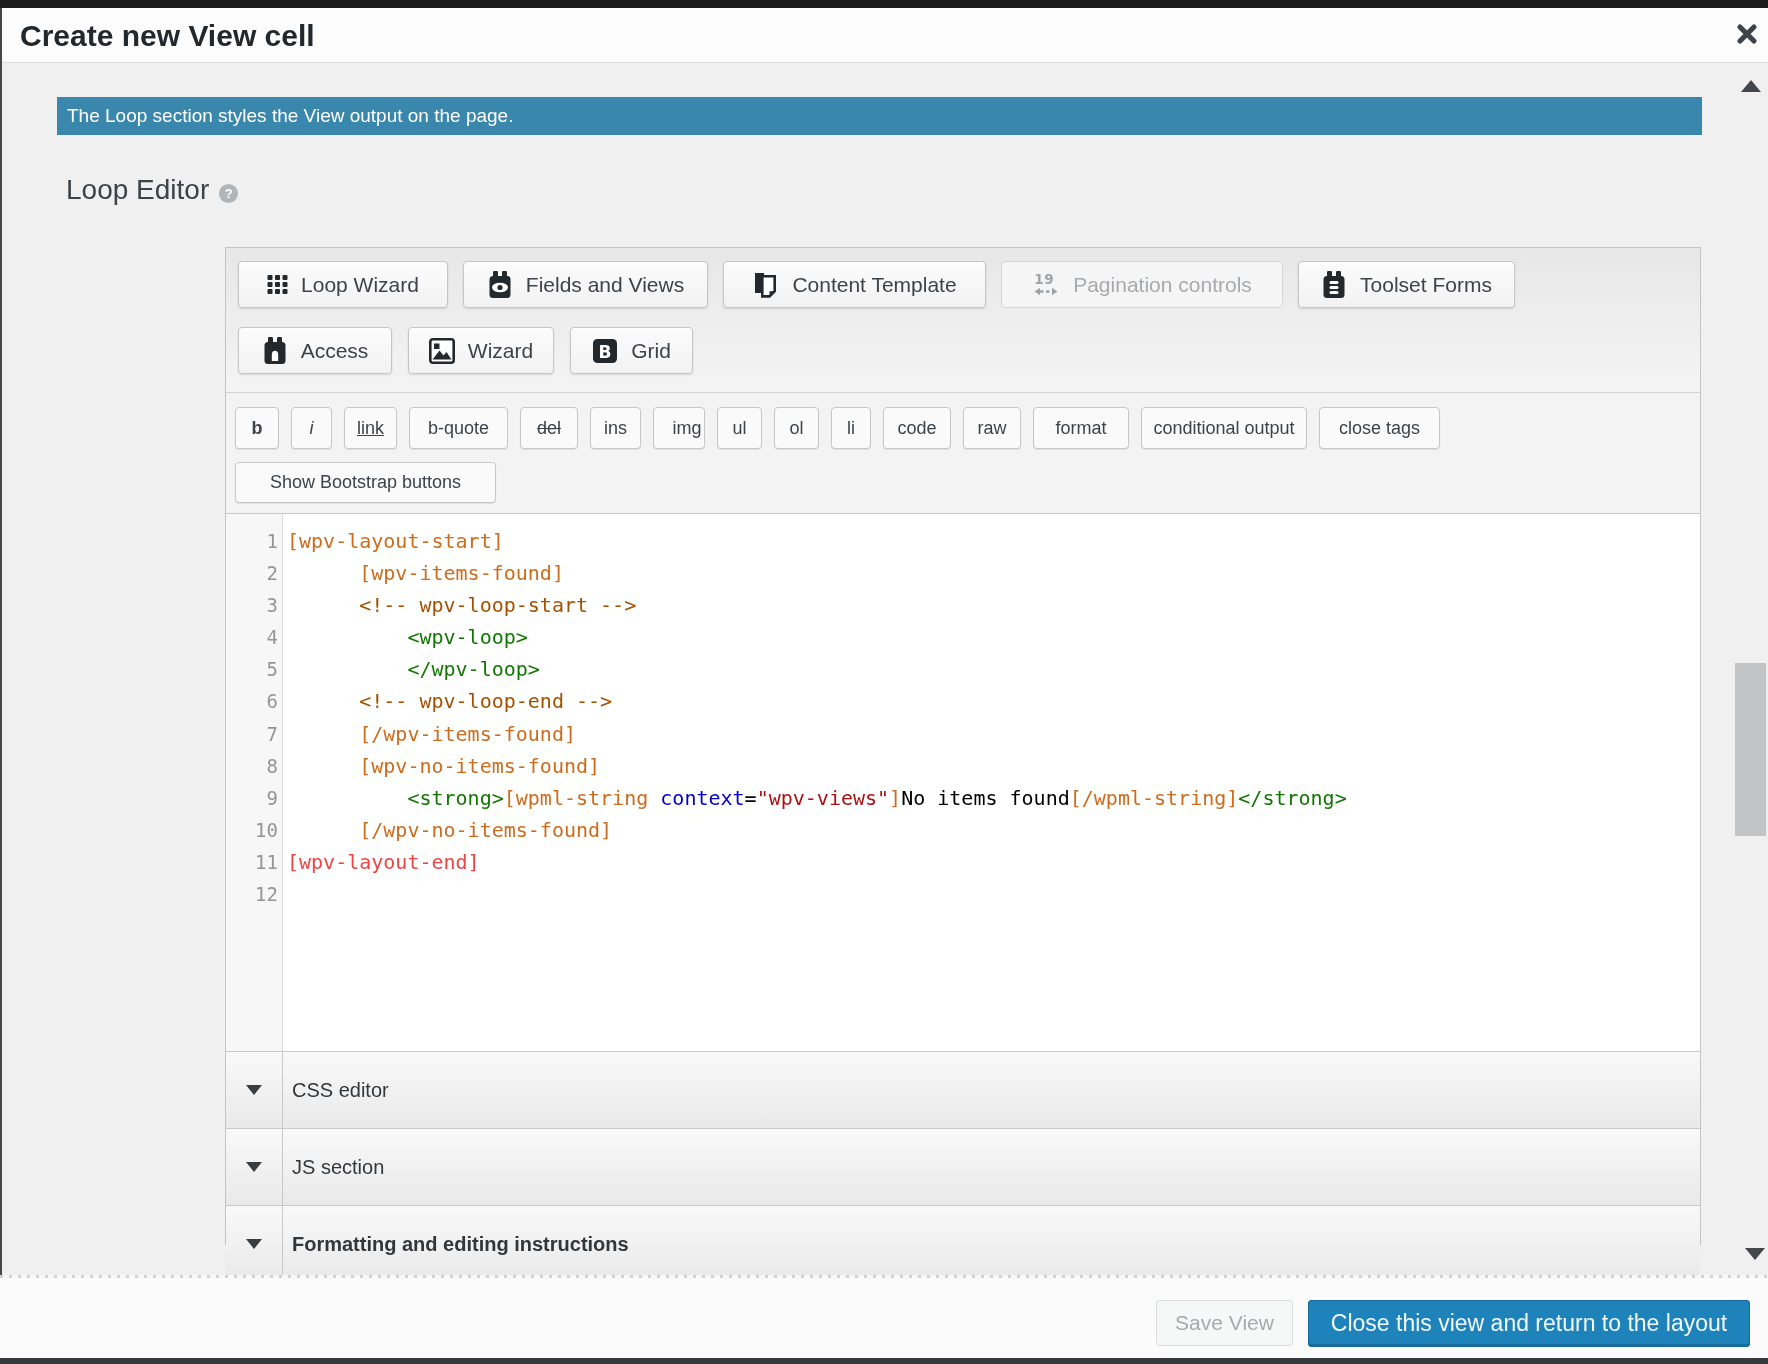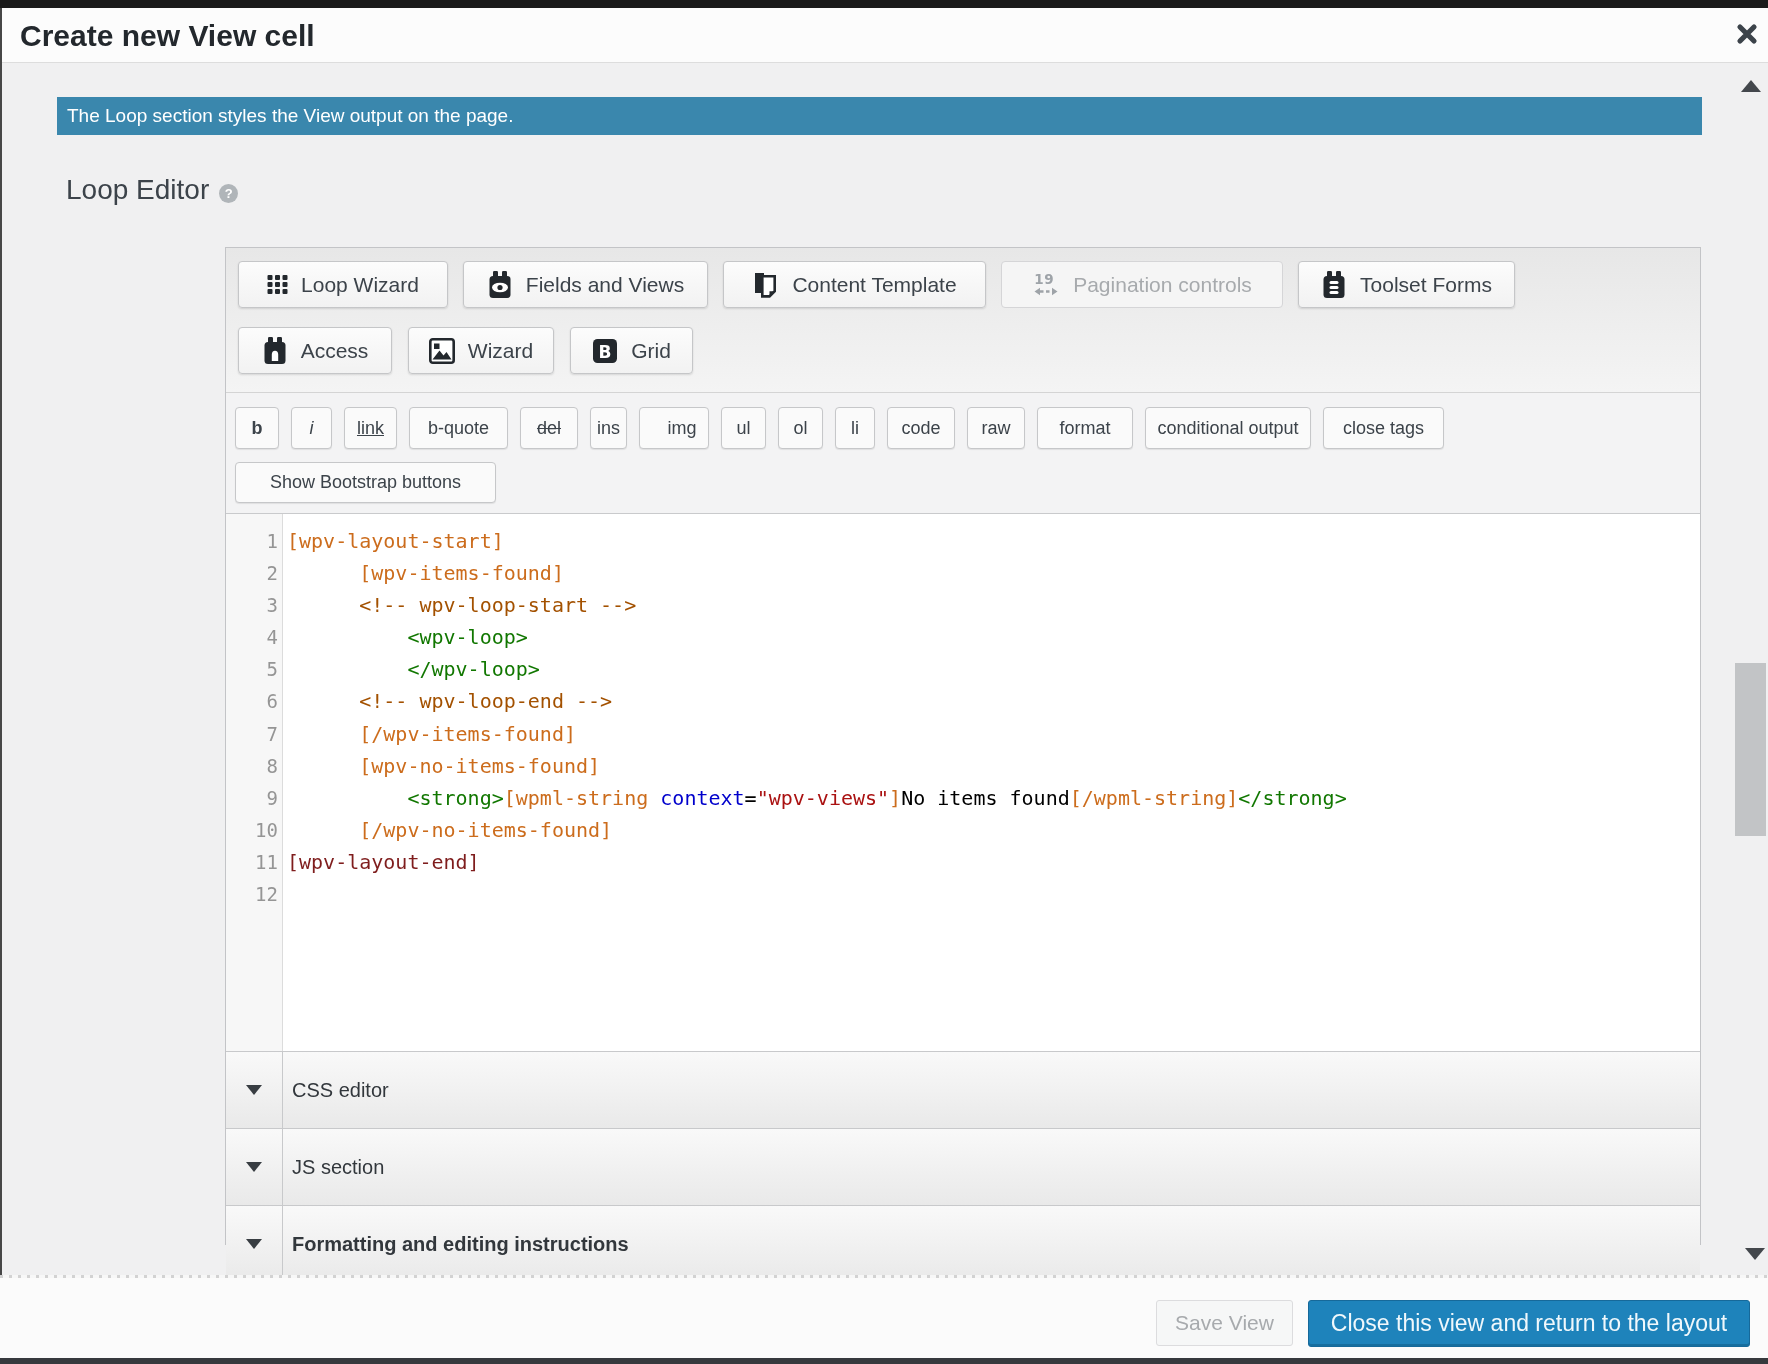--- a/index.html
+++ b/index.html
@@ -172,22 +172,22 @@
         </button>
       </div>
   </div>
   <div id="quicktags">
     <div class="qtrow" id="qt-row">
         <button class="qt style-bold" style="width: 44px;">b</button>
         <button class="qt style-italic" style="width: 41px;">i</button>
         <button class="qt style-underline" style="width: 53px; text-decoration: underline;">link</button>
         <button class="qt style-plain" style="width: 99px;">b-quote</button>
         <button class="qt style-strike" style="width: 58px;">del</button>
-        <button class="qt style-plain" style="width: 37px;">ins</button>
-        <button class="qt style-plain" style="width: 70px; padding-left: 16px;">img</button>
+        <button class="qt style-plain" style="width: 51px;">ins</button>
+        <button class="qt style-plain" style="width: 52px; padding-left: 16px;">img</button>
         <button class="qt style-plain" style="width: 45px;">ul</button>
         <button class="qt style-plain" style="width: 45px;">ol</button>
         <button class="qt style-plain" style="width: 40px;">li</button>
         <button class="qt style-plain" style="width: 68px;">code</button>
         <button class="qt style-plain" style="width: 58px;">raw</button>
         <button class="qt style-plain" style="width: 96px;">format</button>
         <button class="qt style-plain" style="width: 166px;">conditional output</button>
         <button class="qt style-plain" style="width: 121px;">close tags</button>
       </div>
     <div class="qtrow" id="bootstrap-row">
@@ -213,21 +213,21 @@
         <div><span style="color: rgb(204, 108, 28);">[wpv-layout-start]</span></div>
         <div><span style="color: rgb(204, 108, 28);">      [wpv-items-found]</span></div>
         <div><span style="color: rgb(163, 81, 0);">      &lt;!-- wpv-loop-start --&gt;</span></div>
         <div><span style="color: rgb(17, 119, 0);">          &lt;wpv-loop&gt;</span></div>
         <div><span style="color: rgb(17, 119, 0);">          &lt;/wpv-loop&gt;</span></div>
         <div><span style="color: rgb(163, 81, 0);">      &lt;!-- wpv-loop-end --&gt;</span></div>
         <div><span style="color: rgb(204, 108, 28);">      [/wpv-items-found]</span></div>
         <div><span style="color: rgb(204, 108, 28);">      [wpv-no-items-found]</span></div>
         <div><span style="color: rgb(17, 119, 0);">          &lt;strong&gt;</span><span style="color: rgb(204, 108, 28);">[wpml-string </span><span style="color: rgb(0, 0, 204);">context</span><span style="color: rgb(0, 0, 0);">=</span><span style="color: rgb(170, 17, 17);">"wpv-views"</span><span style="color: rgb(204, 108, 28);">]</span><span style="color: rgb(0, 0, 0);">No items found</span><span style="color: rgb(204, 108, 28);">[/wpml-string]</span><span style="color: rgb(17, 119, 0);">&lt;/strong&gt;</span></div>
         <div><span style="color: rgb(204, 108, 28);">      [/wpv-no-items-found]</span></div>
-        <div><span style="color: #7f1d1d;">[wpv-layout-end]</span></div>
+        <div><span style="color: #ef4444;">[wpv-layout-end]</span></div>
         <div>​</div>
       </div>
   </div>
   <div id="sections">
       <div class="section-row">
         <div class="sec-gutter">
           <div class="sec-tri"></div>
         </div>
         <div class="sec-label">CSS editor</div>
       </div>

